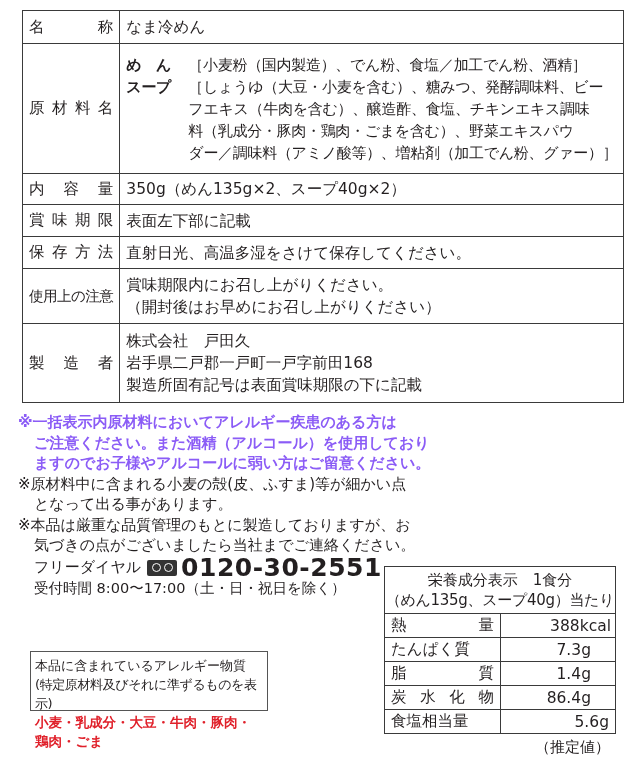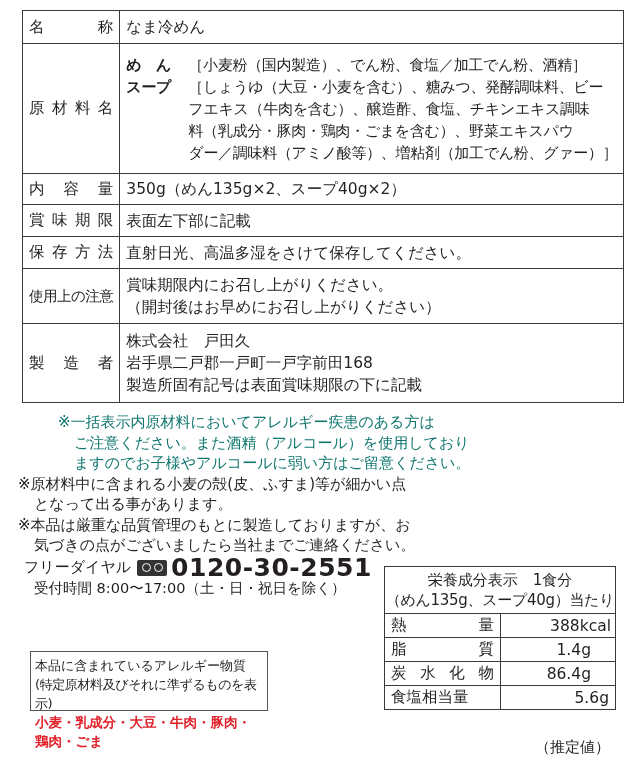--- a/index.html
+++ b/index.html
@@ -9,24 +9,24 @@
                  border-collapse: collapse; border: 1.5px solid #3a3a3a; }
   .label-table td { border: 1.5px solid #3a3a3a; padding: 0; vertical-align: middle; }
   .label-table td.k { width: 106px; font-size: 15.5px; padding: 0 6px 0 6px; box-sizing: border-box; }
   .label-table td.v { font-size: 15.5px; padding: 0 6px; line-height: 22px; }
   .jk { display: flex; justify-content: space-between; white-space: nowrap; }
   .jk span { display: inline-block; }
   .ing-line { display: flex; white-space: nowrap; }
   .ing-head { font-weight: bold; width: 62px; flex: 0 0 62px; }
   .ing-cont { padding-left: 62px; white-space: nowrap; }
   .notes { position: absolute; left: 18px; top: 412px; width: 420px; font-size: 15px; line-height: 20.5px; }
-  .note-red { color: #0f766e; font-weight: normal; margin-left: 40px; }
+  .note-red { color: #8b5cf6; font-weight: bold; }
   .note-line { white-space: nowrap; }
   .indent { padding-left: 16px; }
-  .freedial { position: absolute; left: 24px; top: 553px; display: flex; align-items: center; white-space: nowrap; }
+  .freedial { position: absolute; left: 34px; top: 553px; display: flex; align-items: center; white-space: nowrap; }
   .fd-label { font-size: 15px; margin-right: 6px; }
   .fd-icon { width: 30px; height: 16px; background: #333; border-radius: 2px; display: inline-flex;
              align-items: center; justify-content: center; gap: 3px; margin-right: 4px; }
   .fd-icon i { display: inline-block; width: 7px; height: 7px; border: 1.5px solid #fff; border-radius: 50%; }
   .fd-num { font-size: 25px; font-weight: bold; letter-spacing: 0.5px; }
   .hours { position: absolute; left: 34px; top: 579px; font-size: 14.5px; white-space: nowrap; text-align: right; }
   .allergen-box { position: absolute; left: 30px; top: 651px; width: 238px; height: 60px;
                   border: 1.5px solid #555; box-sizing: border-box; padding: 4px 4px; font-size: 13px; line-height: 19px; }
   .allergen-box .red { color: #e0202a; font-weight: bold; font-size: 13.5px; }
   .nut { position: absolute; left: 384px; top: 566px; width: 232px; border-collapse: collapse;
@@ -174,20 +174,24 @@
   <tr>
     <td class="nk">
           <div class="jk">
       <span>熱</span>
       <span>量</span>
           </div>
         </td>
     <td class="nv" style="padding-right:4px;">388kcal</td>
   </tr>
   <tr>
+    <td class="nk">たんぱく質</td>
+    <td class="nv" style="padding-right:24px;">7.3g</td>
+  </tr>
+  <tr>
     <td class="nk">
           <div class="jk">
       <span>脂</span>
       <span>質</span>
           </div>
         </td>
     <td class="nv" style="padding-right:24px;">1.4g</td>
   </tr>
   <tr>
     <td class="nk">

